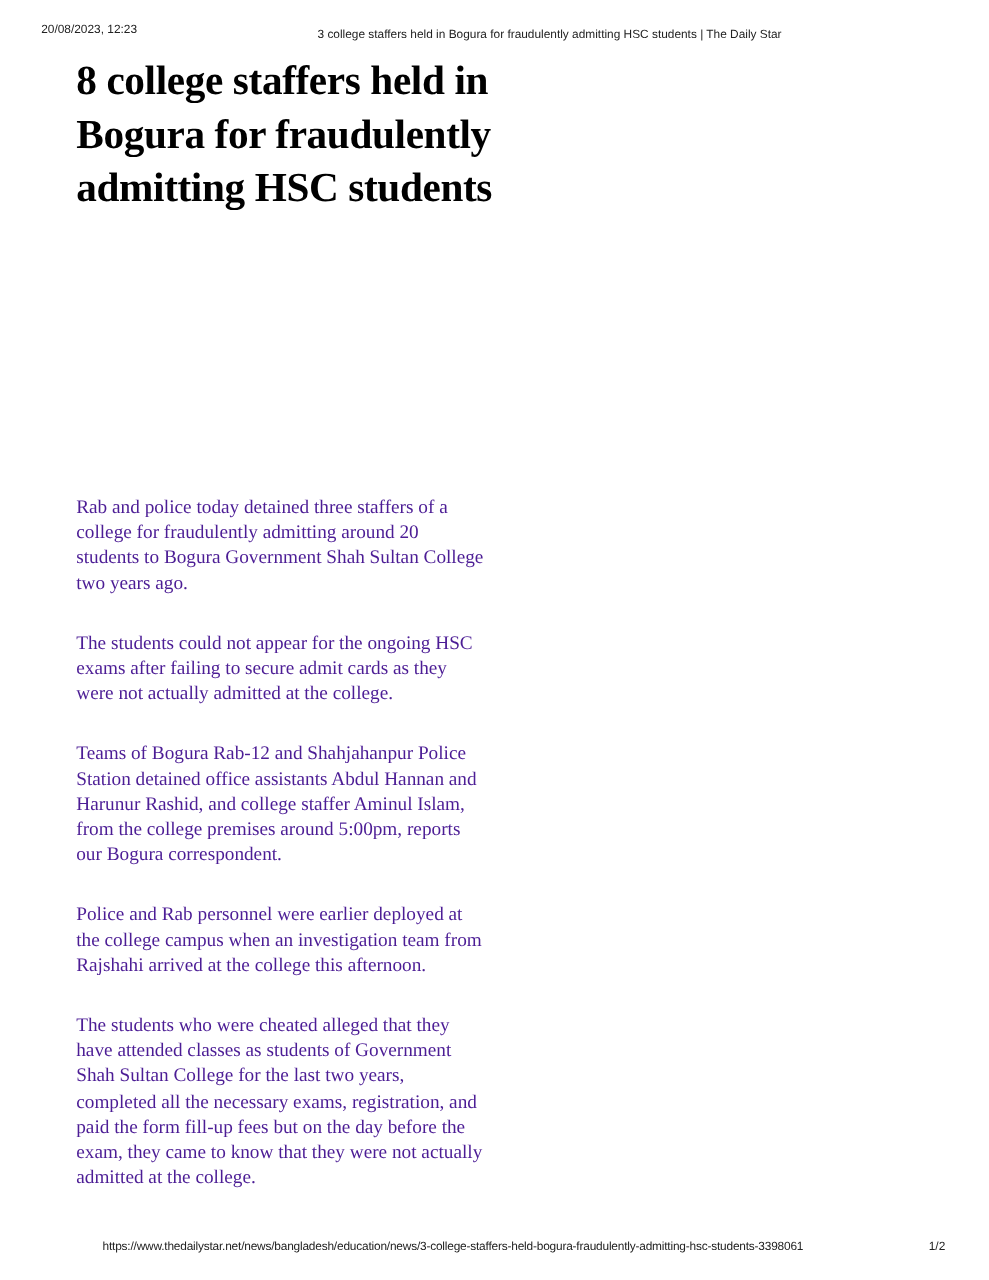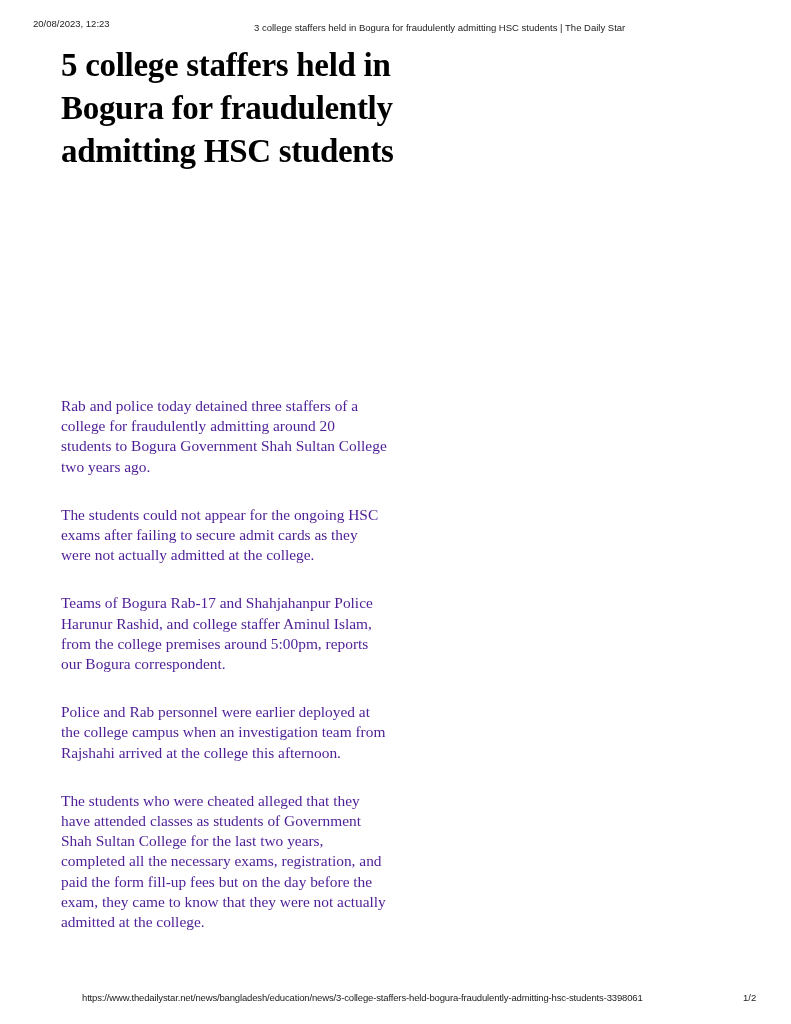--- a/index.html
+++ b/index.html
@@ -59,39 +59,40 @@
   </style>
 </head>
 <body>
 
 <div class="print-header">
   <span class="ph-date">20/08/2023, 12:23</span>
   <span class="ph-title">3 college staffers held in Bogura for fraudulently admitting HSC students | The Daily Star</span>
 </div>
 
 <h1 class="headline">
-  <span class="ln" style="display:block">5 college staffers held in</span>
+  <span class="ln" style="display:block">8 college staffers held in</span>
   <span class="ln" style="display:block">Bogura for fraudulently</span>
   <span class="ln" style="display:block">admitting HSC students</span>
 </h1>
 
 <div class="article-body">
   <p>
     <span class="ln">Rab and police today detained three staffers of a</span>
     <span class="ln">college for fraudulently admitting around 20</span>
     <span class="ln">students to Bogura Government Shah Sultan College</span>
     <span class="ln">two years ago.</span>
   </p>
   <p>
     <span class="ln">The students could not appear for the ongoing HSC</span>
     <span class="ln">exams after failing to secure admit cards as they</span>
     <span class="ln">were not actually admitted at the college.</span>
   </p>
   <p>
-    <span class="ln">Teams of Bogura Rab-17 and Shahjahanpur Police</span>
+    <span class="ln">Teams of Bogura Rab-12 and Shahjahanpur Police</span>
+    <span class="ln">Station detained office assistants Abdul Hannan and</span>
     <span class="ln">Harunur Rashid, and college staffer Aminul Islam,</span>
     <span class="ln">from the college premises around 5:00pm, reports</span>
     <span class="ln">our Bogura correspondent.</span>
   </p>
   <p>
     <span class="ln">Police and Rab personnel were earlier deployed at</span>
     <span class="ln">the college campus when an investigation team from</span>
     <span class="ln">Rajshahi arrived at the college this afternoon.</span>
   </p>
   <p>

